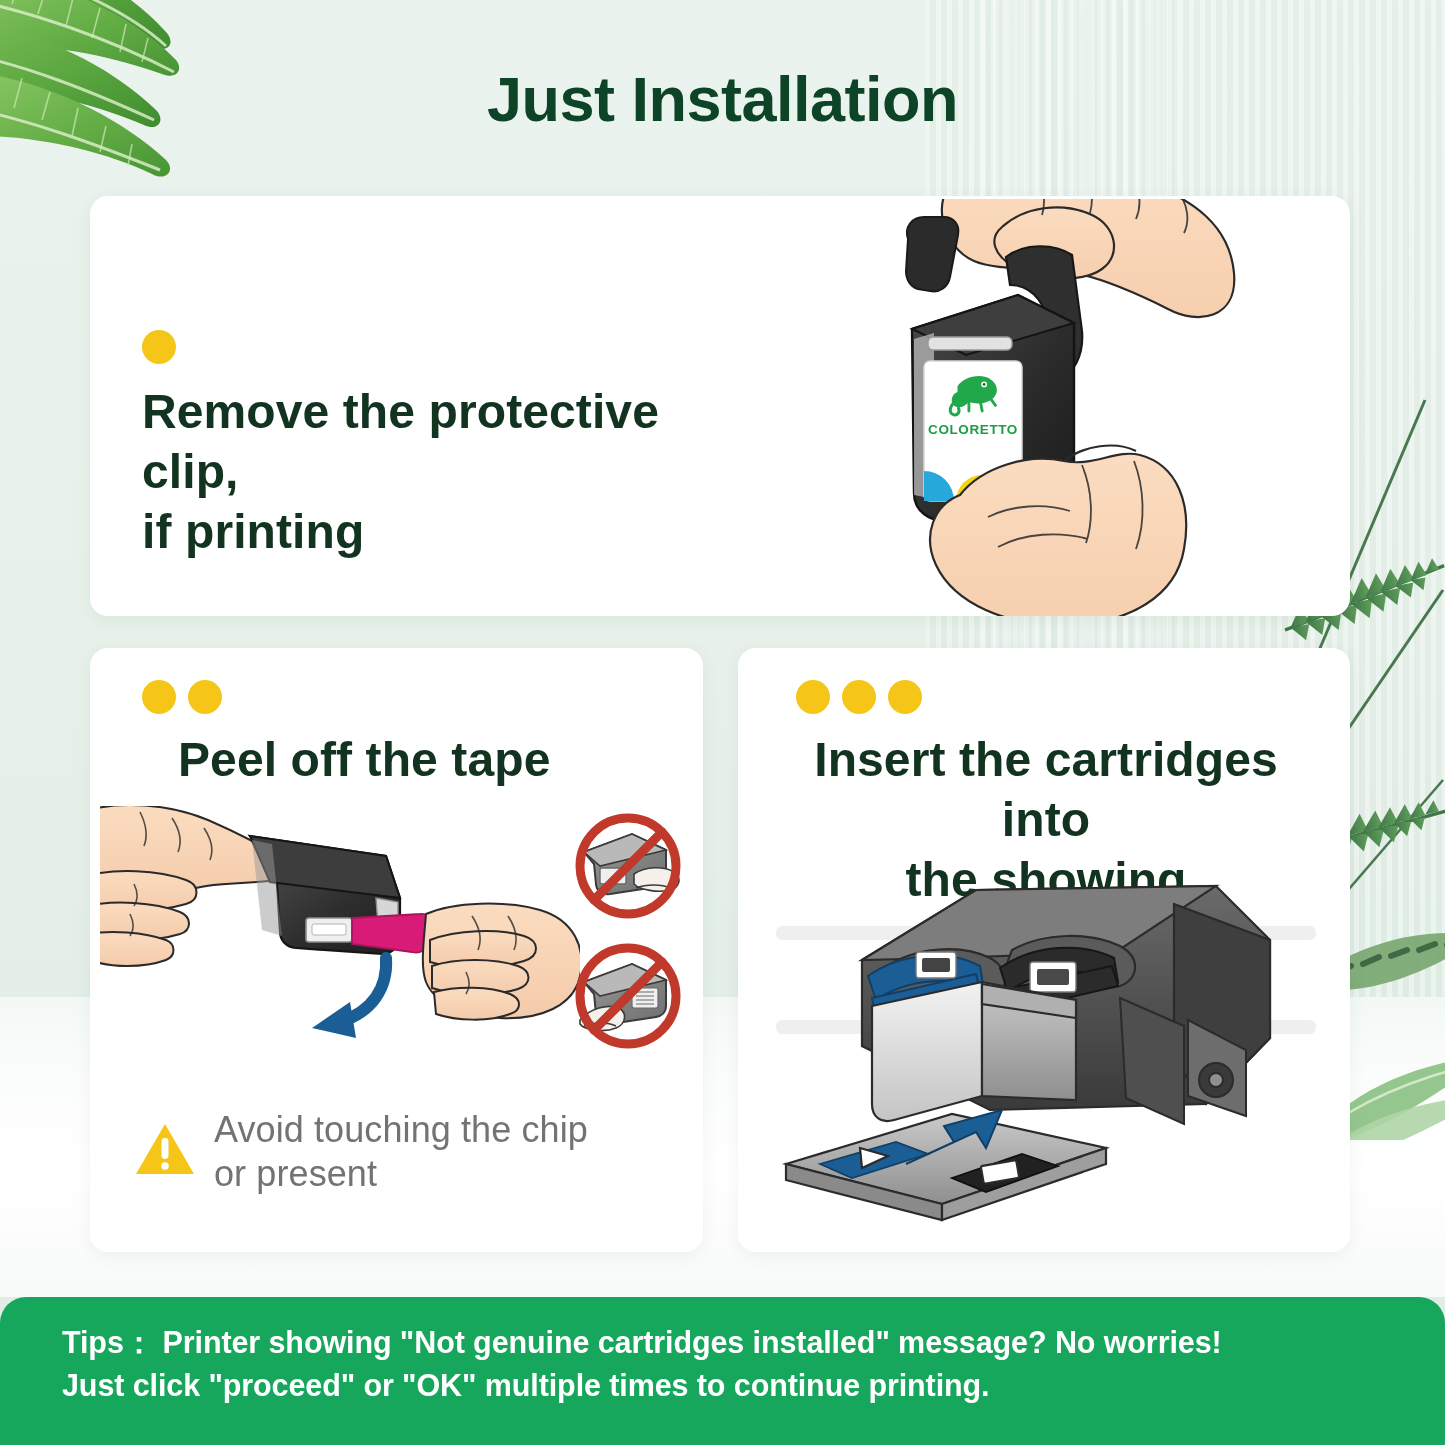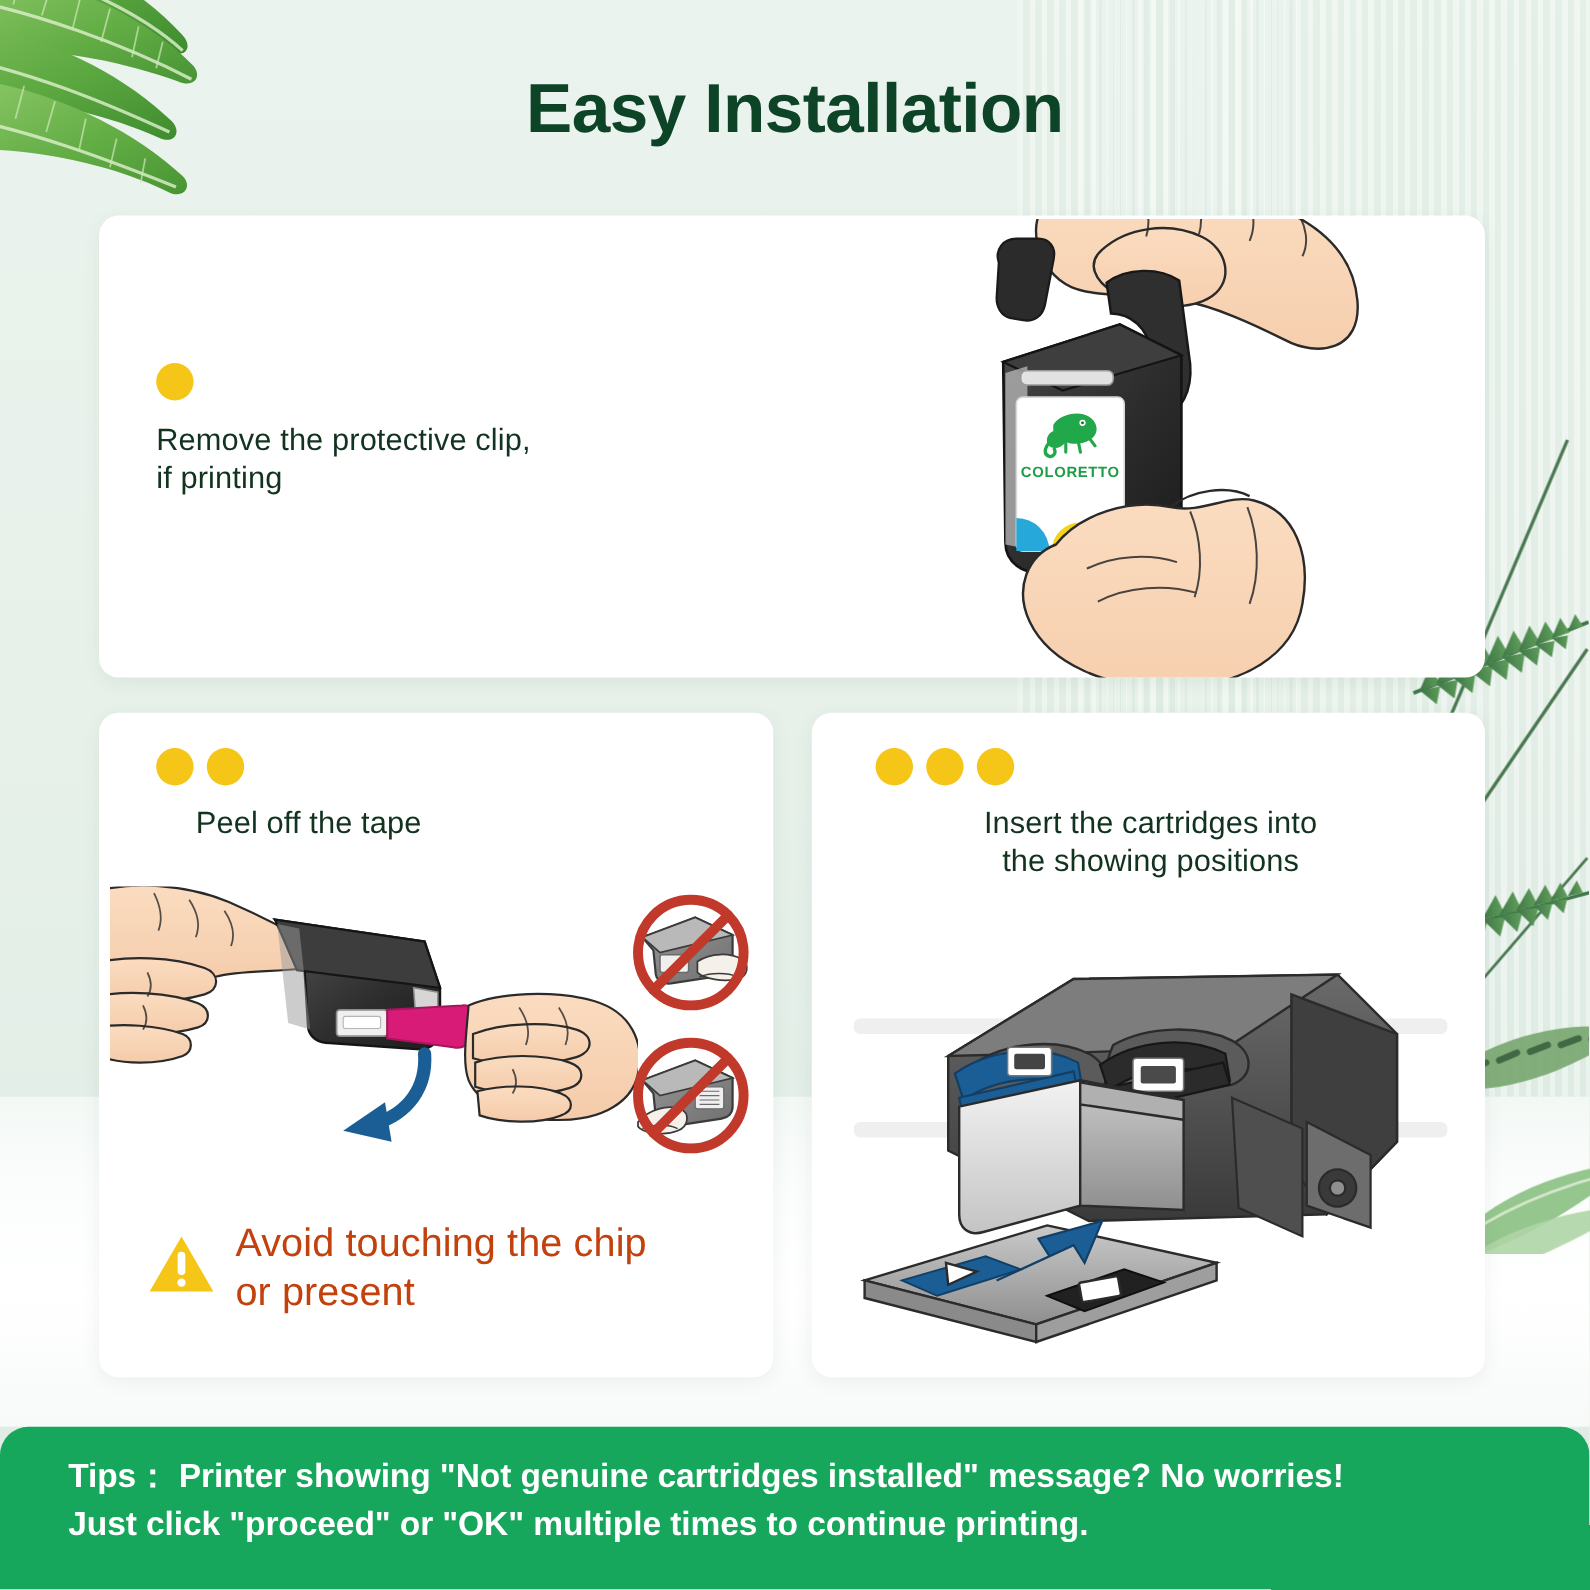--- a/index.html
+++ b/index.html
@@ -77,23 +77,23 @@
   #card1 { left: 90px; top: 196px; width: 1260px; height: 420px; }
   #card2 { left: 90px; top: 648px; width: 613px; height: 604px; }
   #card3 { left: 738px; top: 648px; width: 612px; height: 604px; text-align: center; }
 
   
   .dots { display: flex; gap: 12px; }
   .dot { width: 34px; height: 34px; border-radius: 50%; background: #f5c518; }
 
   .step-text {
     color: #12331f;
-    font-size: 28px;
+    font-size: 48px;
     line-height: 1.25;
-    font-weight: 400;
+    font-weight: 700;
     letter-spacing: 0.1px;
   }
   #card1 .step-head { position: absolute; left: 52px; top: 134px; }
   #card1 .step-text { position: absolute; left: 52px; top: 186px; width: 560px; }
 
   #card2 .step-head { position: absolute; left: 52px; top: 32px; }
   #card2 .step-text { position: absolute; left: 52px; top: 82px; width: 520px; margin-left: 36px; }
 
   #card3 .step-head { position: absolute; left: 58px; top: 32px; }
   #card3 .step-text { position: absolute; left: 58px; top: 82px; width: 500px; }
@@ -107,21 +107,21 @@
   .art-card3 { position: absolute; left: 38px; top: 200px; width: 540px; height: 390px; }
 
   
   .warn-row {
     position: absolute; left: 44px; bottom: 56px;
     display: flex; align-items: flex-start; gap: 18px;
     width: 540px;
   }
   .warn-tri { flex: 0 0 auto; margin-top: 14px; }
   .warn-text {
-    color: #c2410c; font-size: 36px; line-height: 1.22; letter-spacing: 0.1px;
+    color: #737373; font-size: 36px; line-height: 1.22; letter-spacing: 0.1px;
   }
 
   
   .banner {
     position: absolute; left: 0; right: 0; bottom: 0; height: 148px;
     background: #16a75c;
     border-radius: 26px 26px 0 0;
     color: #ffffff;
   }
   .banner-inner {
@@ -264,21 +264,21 @@
         <g transform="translate(40,700)">
           <path d="M0,56 C40,6 110,-18 170,-24 C120,20 60,52 12,66 Z" fill="#8cc184"></path>
           <path d="M10,70 C56,34 120,18 170,16 C124,46 62,74 20,84 Z" fill="#a9d19f" opacity=".9"></path>
           <path d="M0,56 C50,16 116,-6 168,-18" stroke="#cfe7c6" stroke-width="2.5" fill="none"></path>
         </g>
       </g>
     </svg>
   </div>
 </div>
 
-<div class="title">Easy Installation</div>
+<div class="title">Just Installation</div>
 
 <div class="card" id="card1">
 
   <div class="step-head">
     <div class="dots">
       <span class="dot"></span>
     </div>
   </div>
 
   <div class="step-text">

